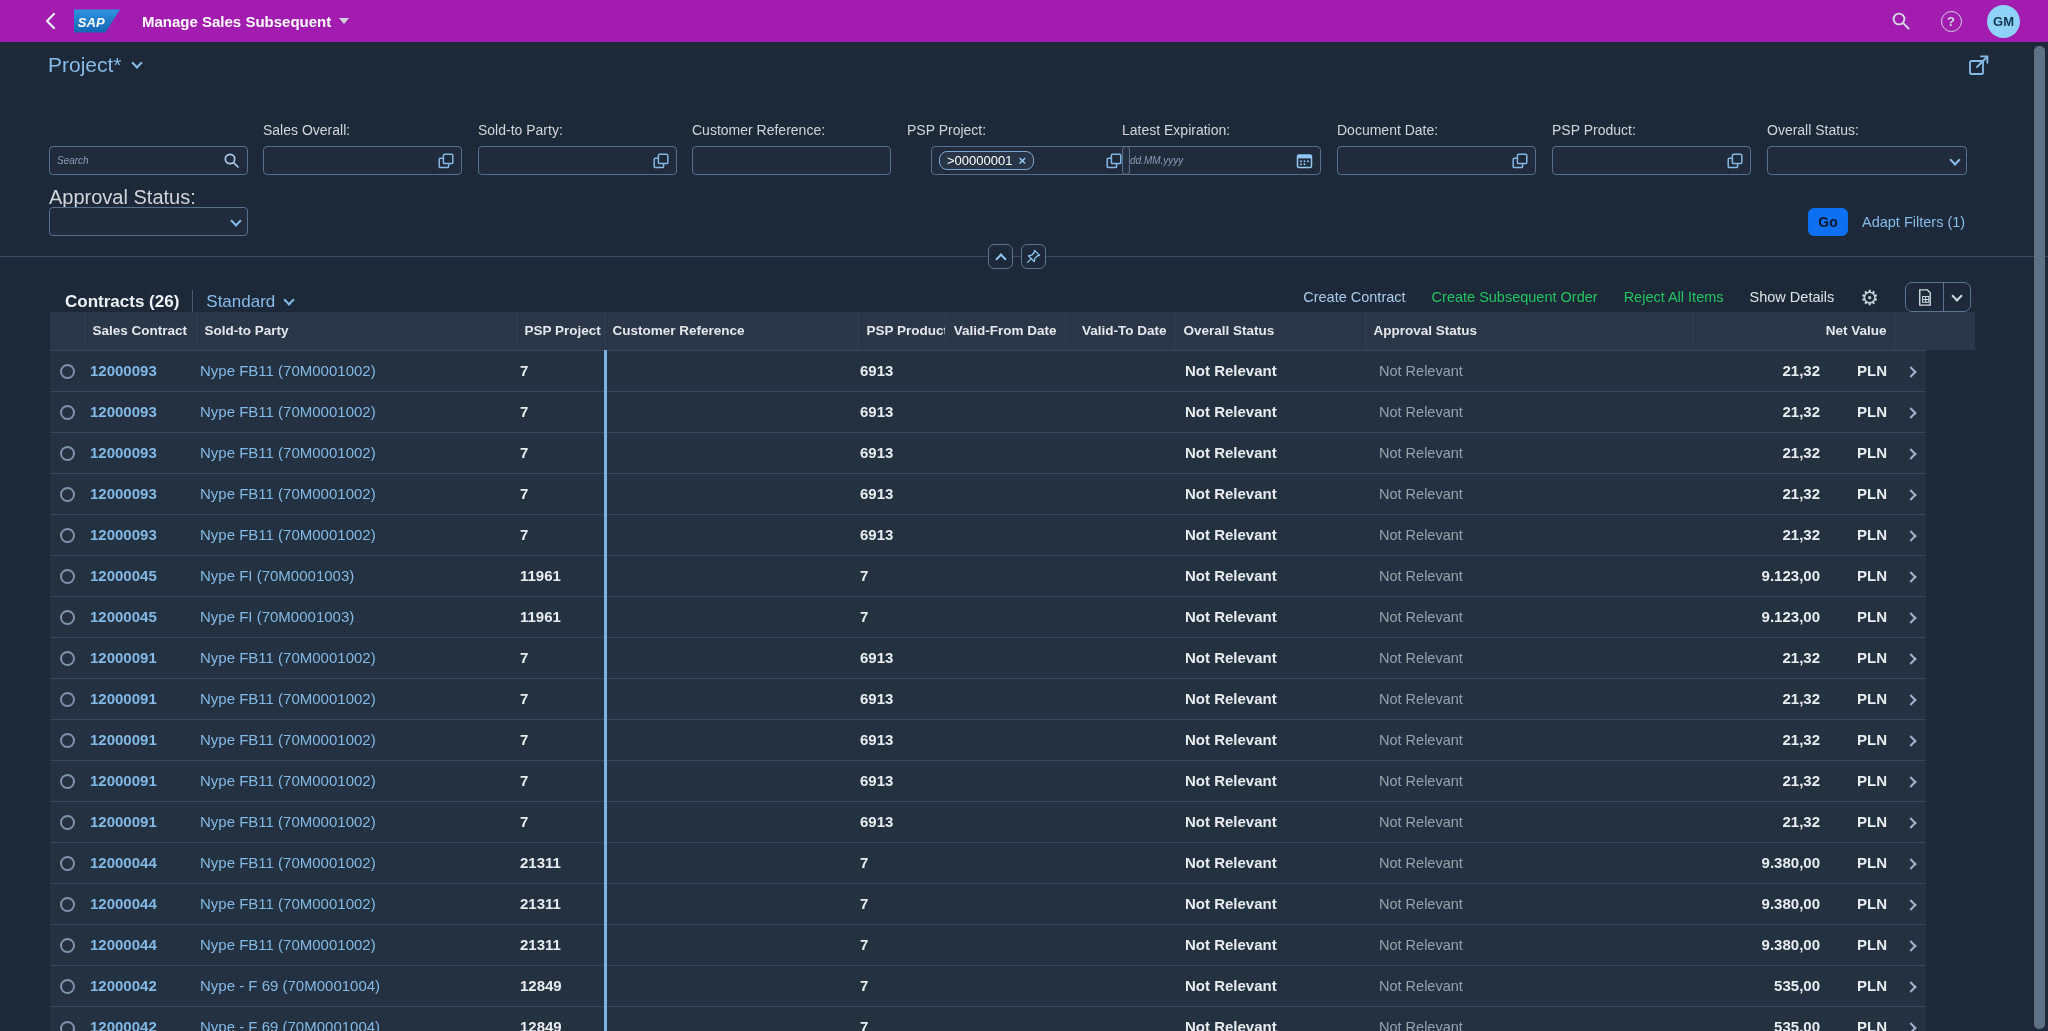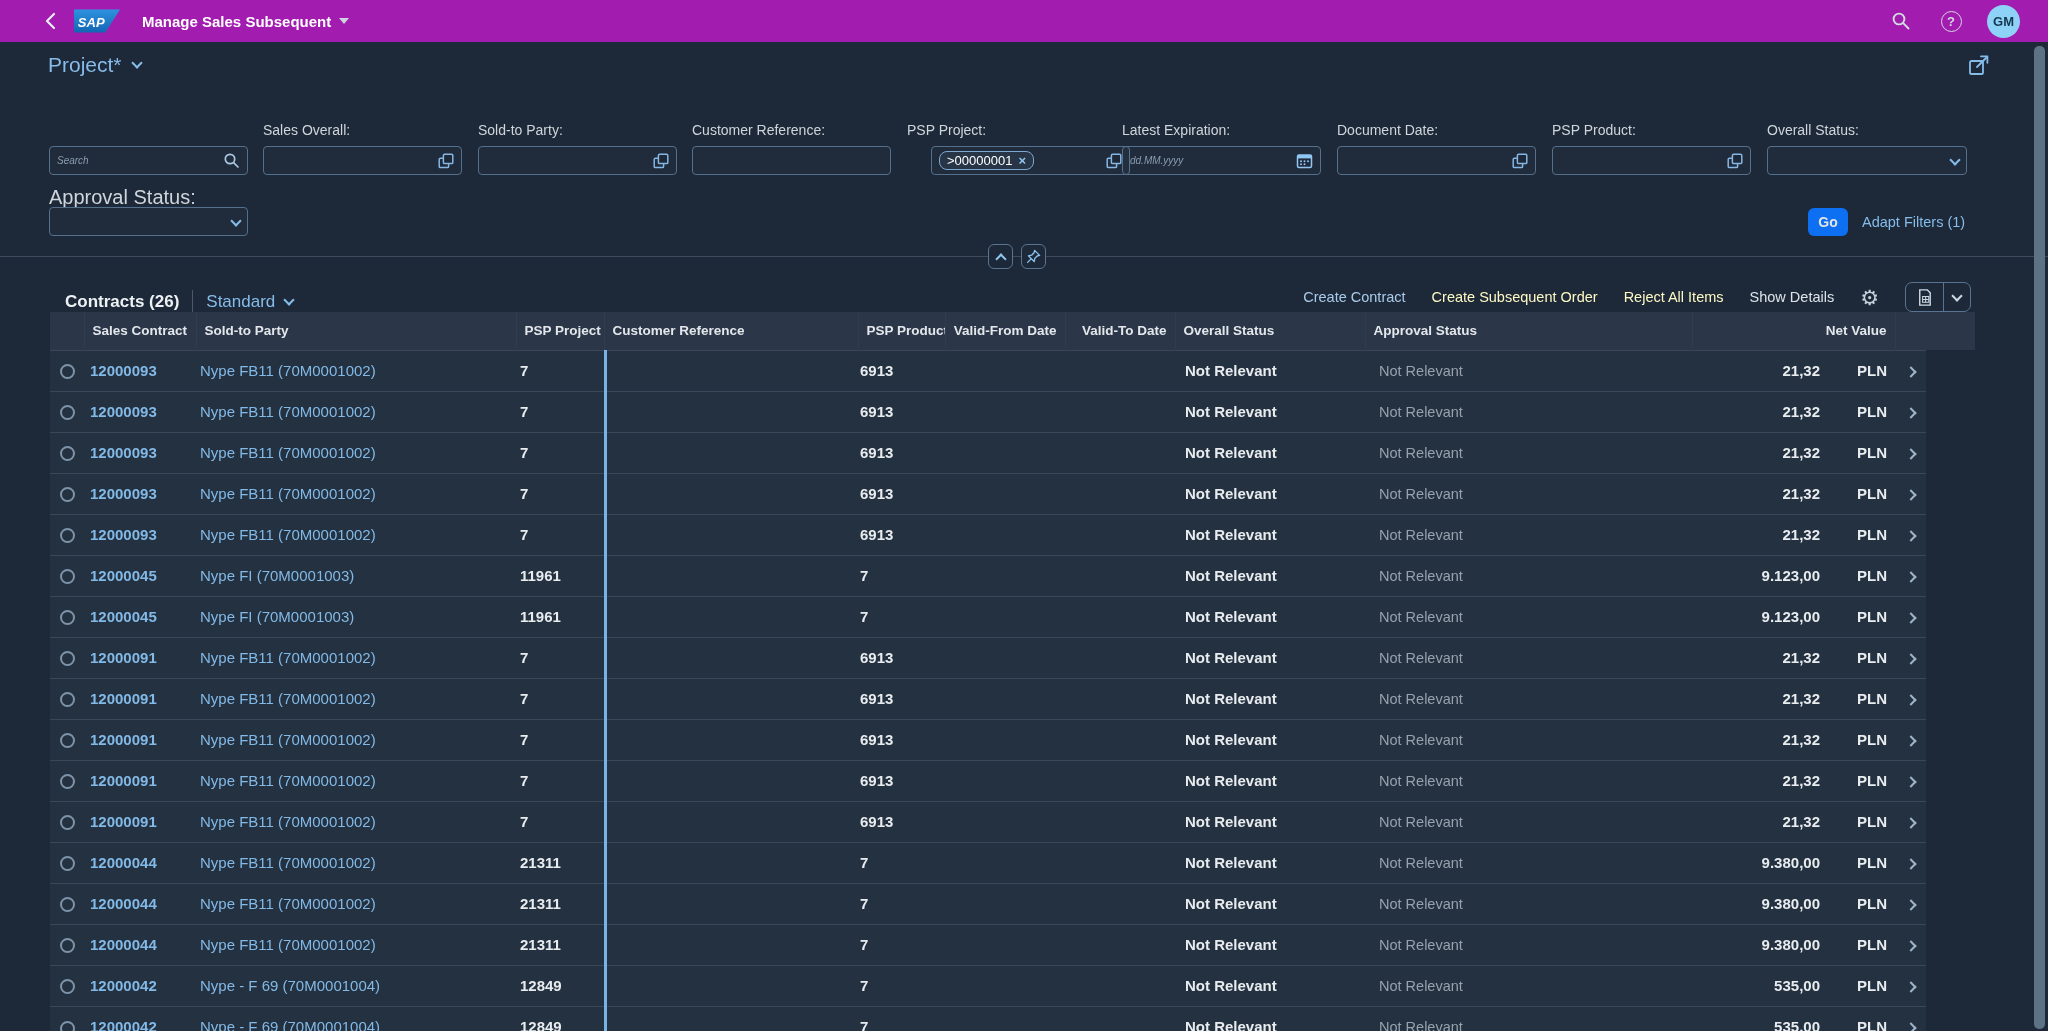--- a/index.html
+++ b/index.html
@@ -37,41 +37,41 @@
   .f-box .grow { flex:1; }
   .placeholder { font-size:10px; font-style:italic; color:#8b9db0; }
   .token { display:flex; align-items:center; gap:6px; border:1px solid #7fa6cd; border-radius:8px; padding:1px 7px; font-size:13px; color:#fff; background:rgba(125,166,207,0.08); }
   .token .tx { font-style:normal; }
   .token .x { color:#8fc6f2; font-size:13px; font-weight:bold; cursor:pointer; }
   .fi { display:flex; align-items:center; cursor:pointer; }
   .approval-label { position:absolute; left:49px; top:186px; font-size:20px; color:#cfd5db; }
   .approval-box { top:207px; left:49px; cursor:pointer; }
   .go-btn {
     position:absolute; left:1808px; top:208px; min-width:40px; height:28px;
-    background:#0d6ff2; color:#e5e5e5; border:none; border-radius:6px;
+    background:#0d6ff2; color:#0f172a; border:none; border-radius:6px;
     font-size:14px; font-weight:bold; font-family:inherit; padding:0 10px; cursor:pointer;
   }
   .adapt-link { position:absolute; left:1862px; top:214px; font-size:14.5px; color:#86bce9; cursor:pointer; }
   .fb-divider { position:absolute; left:0; top:256px; width:2048px; height:1px; background:#3c4b5e; }
   .mini-btn {
     position:absolute; top:244px; width:25px; height:25px;
     border:1px solid #5a7390; border-radius:6px; background:#1d2939;
     display:flex; align-items:center; justify-content:center; cursor:pointer; z-index:5;
   }
   .chev-up { display:inline-block; width:8px; height:8px; border-left:2px solid #8fc6f2; border-top:2px solid #8fc6f2; transform:rotate(45deg); margin-top:4px; }
   
   .card { position:absolute; left:50px; top:270px; width:1925px; height:761px; overflow:hidden; }
   .toolbar { height:42px; display:flex; align-items:flex-end; padding:0 4px 0 15px; }
   .tb-title { font-size:17px; font-weight:bold; color:#eef1f4; white-space:nowrap; }
   .tb-sep { width:1px; height:22px; background:#4a5a6c; margin:0 13px; }
   .tb-variant { font-size:17px; color:#86bce9; display:flex; align-items:center; gap:10px; cursor:pointer; white-space:nowrap; }
   .tb-actions { flex:1; display:flex; align-items:center; justify-content:flex-end; gap:26px; }
   .tb-btn { font-size:14.5px; color:#a9cbea; white-space:nowrap; cursor:pointer; background:none; border:none; font-family:inherit; }
   .tb-btn.lite { color:#dde3e9; }
-  .tb-btn.disabled { color:#fef9c3; cursor:default; }
+  .tb-btn.disabled { color:#22c55e; cursor:default; }
   .gear { font-size:21px; color:#c6d0da; cursor:pointer; line-height:1; }
   .export-group { display:flex; align-items:stretch; height:30px; border:1px solid #5a7390; border-radius:7px; overflow:hidden; }
   .export-seg { display:flex; align-items:center; justify-content:center; padding:0 9px; cursor:pointer; }
   .export-seg + .export-seg { border-left:1px solid #5a7390; }
   
   table { border-collapse:collapse; table-layout:fixed; width:1876px; }
   thead th {
     height:38px; background:#2b3748; color:#e3e7eb; font-size:13.5px; font-weight:bold;
     text-align:left; padding:0 8px; border-right:1px solid #42526680; white-space:nowrap; overflow:hidden;
   }

